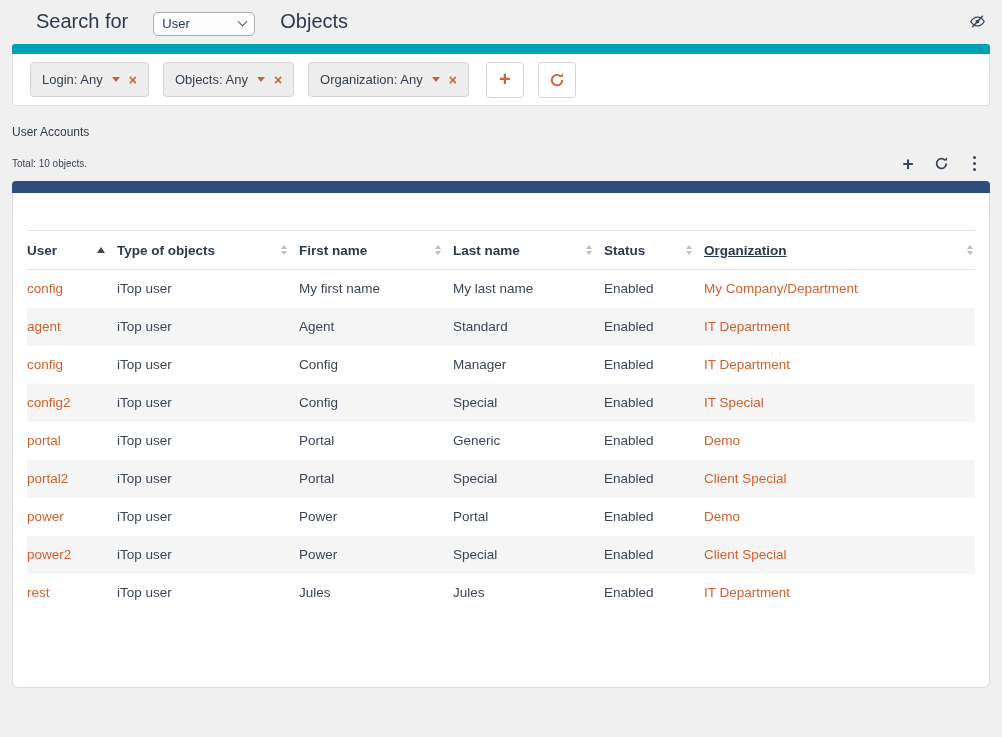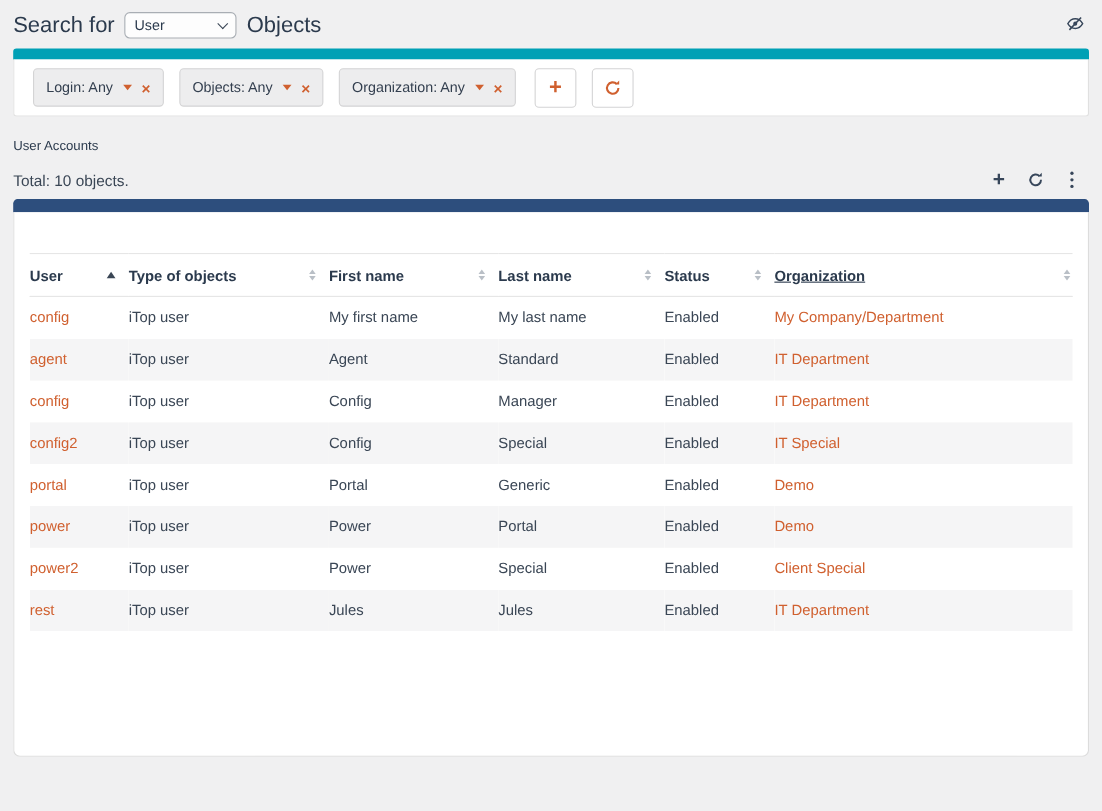--- a/index.html
+++ b/index.html
@@ -22,22 +22,22 @@
     font-family:"Liberation Sans", sans-serif;
     color:var(--text);
     overflow:hidden;
   }
   
   .top-header{
     display:flex;justify-content:space-between;align-items:center;
     padding:9px 14px 8px 12px;height:44px;
   }
   .page-title{
-    display:flex;align-items:flex-end;gap:9px;
-    font-size:20px;color:var(--heading);font-weight:500;
+    display:flex;align-items:flex-start;gap:25px;
+    font-size:20px;color:var(--heading);font-weight:500;margin-left:24px;
   }
   .select-wrap{position:relative;display:inline-block;}
   .select-wrap:after{
     content:"";position:absolute;right:9px;top:50%;
     width:6px;height:6px;
     border-right:1.6px solid #3a4655;border-bottom:1.6px solid #3a4655;
     transform:translateY(-70%) rotate(45deg);
     pointer-events:none;
   }
   select.class-select{
@@ -86,21 +86,21 @@
   }
   .icon-button.plus{font-size:20px;font-weight:600;padding-bottom:2px;}
   .icon-button:first-of-type{margin-left:3px;}
   
   .results-title{
     margin:19px 12px 0;font-size:12px;color:var(--heading);font-weight:400;
   }
   .results-bar{
     margin:15px 12px 8px;display:flex;justify-content:space-between;align-items:center;
   }
-  .results-count{font-size:14px;color:var(--text);}
+  .results-count{font-size:10px;color:var(--text);}
   .list-toolbar{display:flex;align-items:center;gap:20px;margin-right:10px;color:#37465a;}
   .tool-btn{
     background:none;border:none;padding:0;cursor:pointer;color:#37465a;
     display:flex;align-items:center;justify-content:center;
   }
   .tool-btn.plus{font-size:19px;font-weight:600;line-height:1;}
   .kebab{display:flex;flex-direction:column;gap:2.5px;padding:0 4px;}
   .kebab i{width:3.5px;height:3.5px;border-radius:50%;background:currentColor;}
   
   .list-top-bar{
@@ -325,20 +325,28 @@
         </tr>
         <tr>
           <td><a class="obj-link">portal</a></td>
           <td>iTop user</td>
           <td>Portal</td>
           <td>Generic</td>
           <td>Enabled</td>
           <td><a class="obj-link">Demo</a></td>
         </tr>
         <tr>
+          <td><a class="obj-link">portal2</a></td>
+          <td>iTop user</td>
+          <td>Portal</td>
+          <td>Special</td>
+          <td>Enabled</td>
+          <td><a class="obj-link">Client Special</a></td>
+        </tr>
+        <tr>
           <td><a class="obj-link">power</a></td>
           <td>iTop user</td>
           <td>Power</td>
           <td>Portal</td>
           <td>Enabled</td>
           <td><a class="obj-link">Demo</a></td>
         </tr>
         <tr>
           <td><a class="obj-link">power2</a></td>
           <td>iTop user</td>

